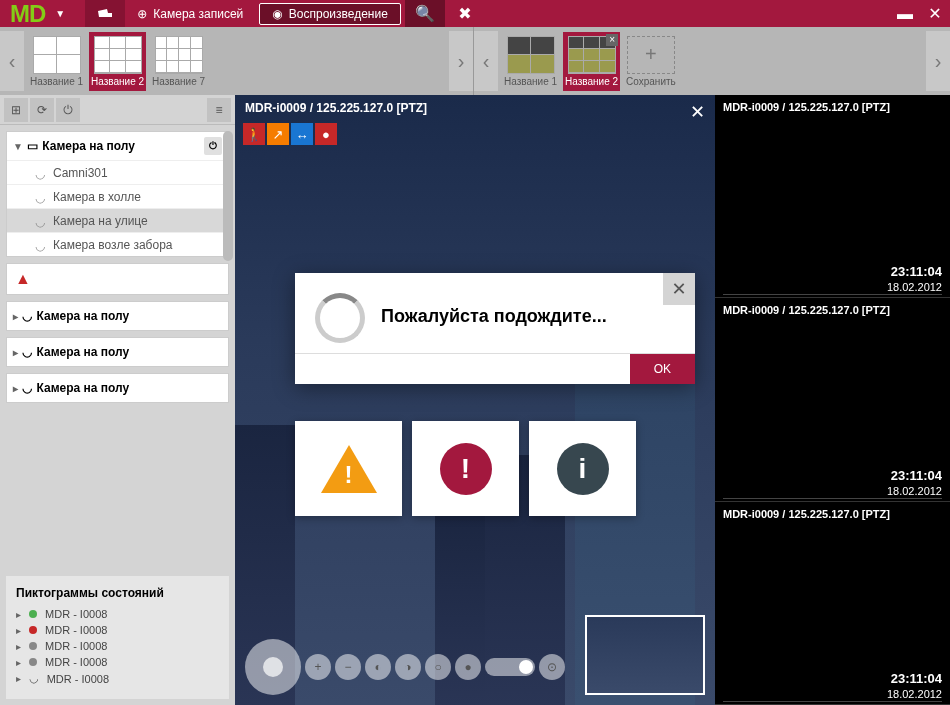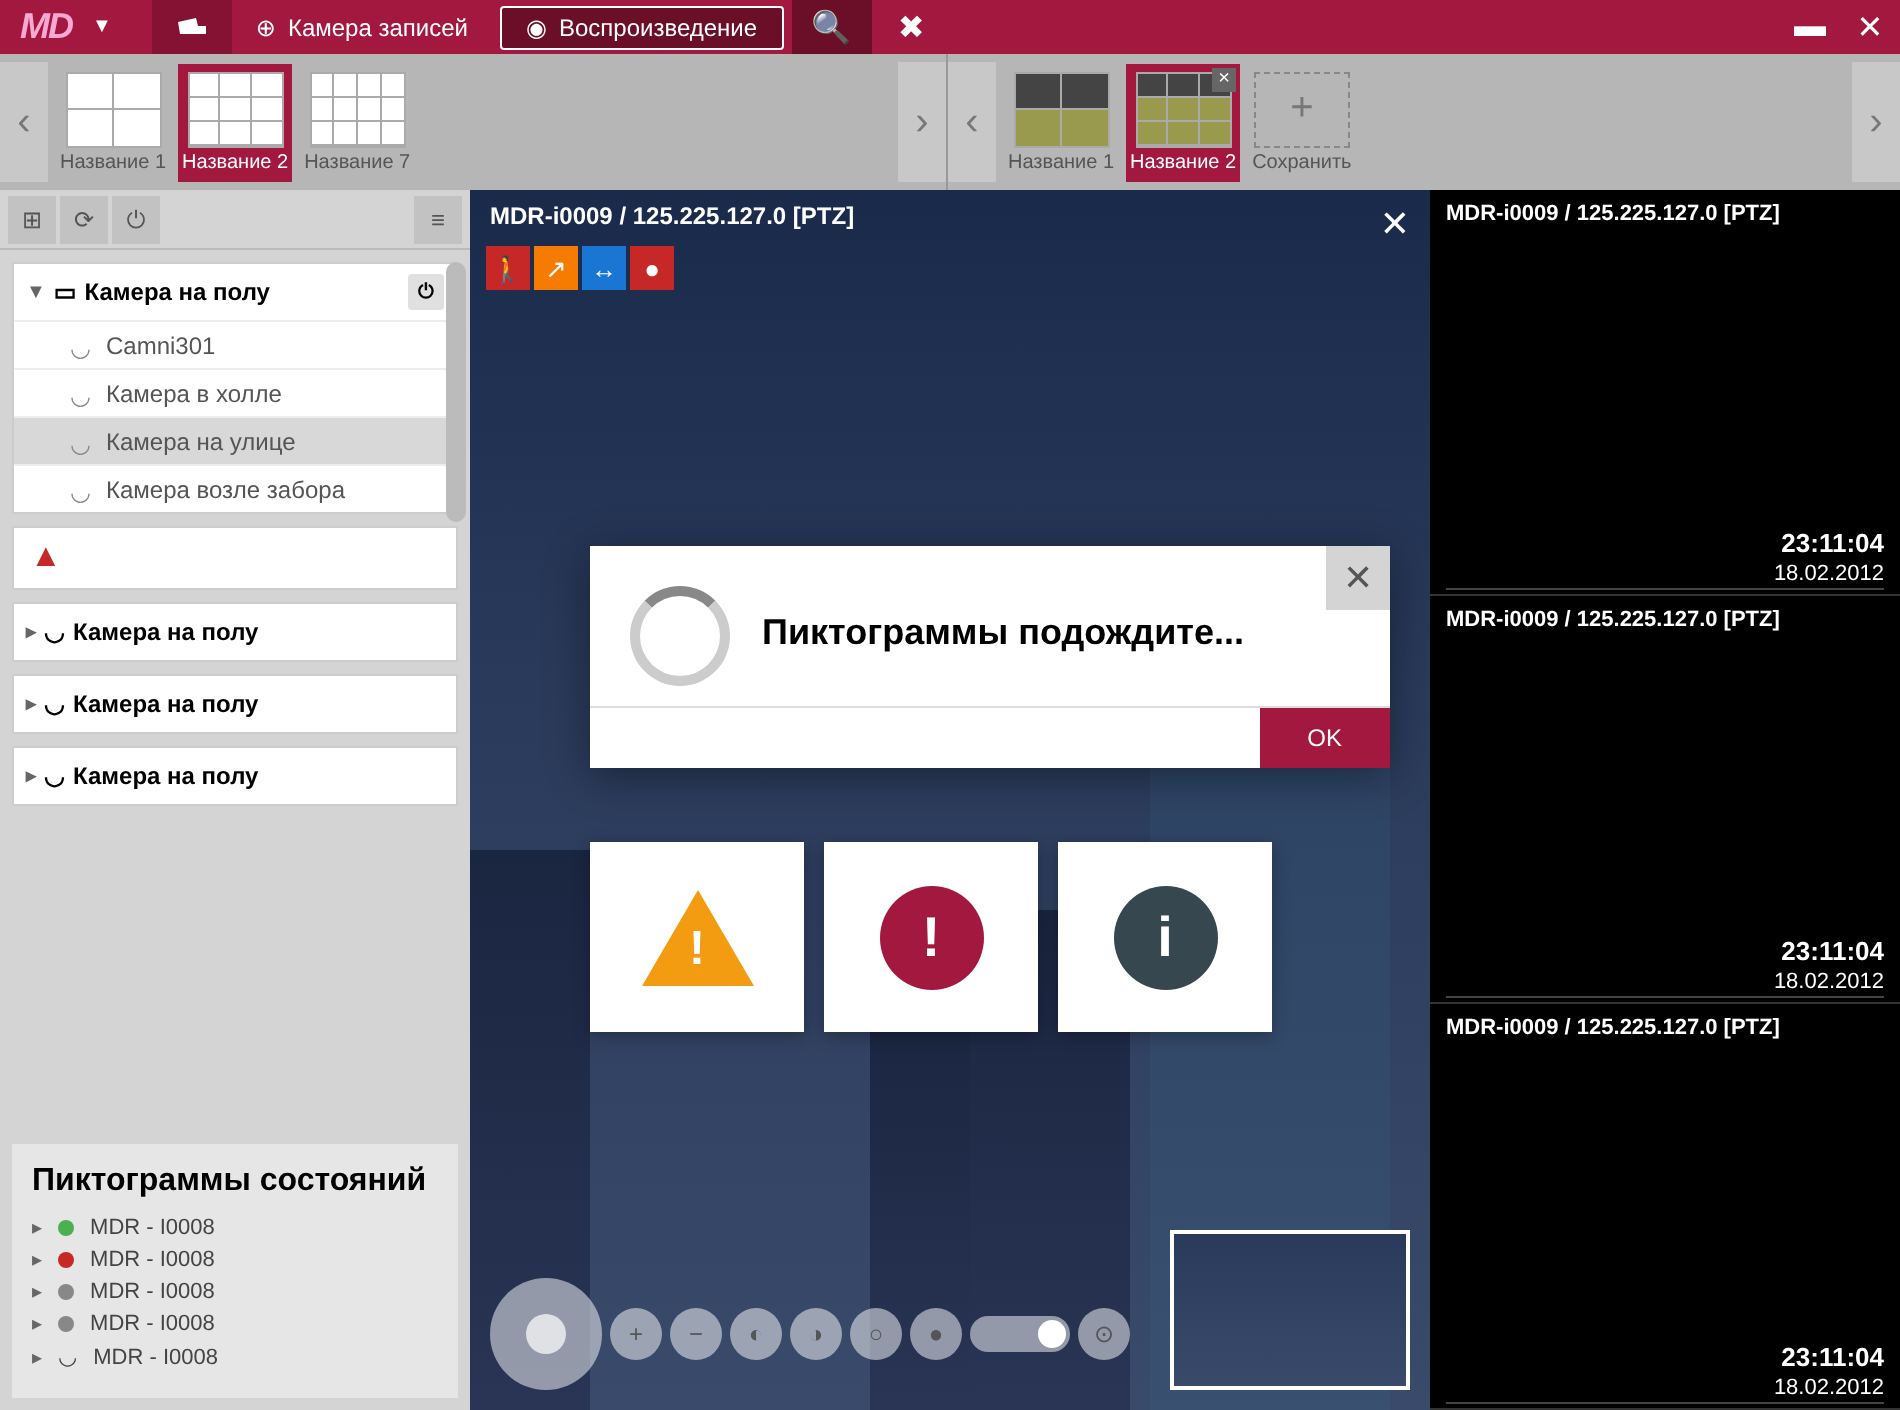--- a/index.html
+++ b/index.html
@@ -1,20 +1,20 @@
 <!DOCTYPE html>
 <html><head>
 <meta charset="utf-8">
 <style>
 * { margin: 0; padding: 0; box-sizing: border-box; font-family: Arial, sans-serif; }
 body { width: 950px; height: 705px; overflow: hidden; background: #b6b6b6; position: relative; }
 
 
 .topbar { height: 27px; background: #a3183e; display: flex; align-items: center; }
-.logo { color: #f9a8d4; font-style: italic; font-weight: bold; font-size: 18px; padding: 0 10px; letter-spacing: -1px; }
+.logo { color: #84cc16; font-weight: bold; font-size: 24px; padding: 0 10px; letter-spacing: -1px; }
 .topbar .dropdown-arrow { color: #fff; font-size: 10px; margin-right: 20px; }
 .topbar-icon-btn { width: 40px; height: 27px; display: flex; align-items: center; justify-content: center; color: #fff; cursor: pointer; }
 .topbar-icon-btn.active { background: #851232; }
 .topbar-btn { height: 27px; display: flex; align-items: center; padding: 0 12px; color: #fff; font-size: 12px; cursor: pointer; gap: 6px; }
 .topbar-btn.active { background: #6b0f28; border: 1px solid #fff; border-radius: 2px; height: 22px; margin: 2px 4px; }
 .topbar-spacer { flex: 1; }
 .topbar-right-btn { width: 30px; height: 27px; display: flex; align-items: center; justify-content: center; color: #fff; cursor: pointer; }
 
 
 .layout-strip { height: 68px; background: #b6b6b6; display: flex; }
@@ -53,21 +53,21 @@
 .tree-child { height: 24px; display: flex; align-items: center; padding-left: 28px; font-size: 12px; color: #555; cursor: pointer; gap: 6px; border-top: 1px solid #eee; }
 .tree-child.selected { background: #d8d8d8; }
 .tree-child .shield { width: 12px; height: 12px; color: #888; }
 .tree-alert { background: #fff; border: 1px solid #ccc; margin-bottom: 6px; padding: 6px 8px; display: flex; gap: 8px; }
 .tree-alert .warn { color: #c62828; font-size: 16px; }
 .tree-alert .alert-text { font-size: 12px; }
 .tree-alert .alert-title { font-weight: bold; }
 .tree-alert .alert-sub { color: #666; font-size: 11px; }
 
 .status-legend { background: #e6e6e6; padding: 10px; margin: 6px; }
-.status-legend-title { font-size: 16px; font-weight: bold; margin-bottom: 8px; }
+.status-legend-title { font-size: 12px; font-weight: bold; margin-bottom: 8px; }
 .status-row { display: flex; align-items: center; gap: 8px; font-size: 11px; color: #444; margin-bottom: 4px; }
 .status-dot { width: 8px; height: 8px; border-radius: 50%; }
 .status-arrow { font-size: 10px; color: #666; }
 
 
 .video-area { flex: 1; display: flex; background: #f9a8d4; }
 .main-view { flex: 1; position: relative; background: linear-gradient(to bottom, #1a2a4a 0%, #2a3a5a 40%, #3a4a6a 100%); overflow: hidden; }
 .main-view-title { position: absolute; top: 6px; left: 10px; color: #fff; font-size: 12px; font-weight: bold; z-index: 5; }
 .main-view-close { position: absolute; top: 6px; right: 10px; color: #fff; font-size: 18px; cursor: pointer; z-index: 5; }
 .status-icons { position: absolute; top: 28px; left: 8px; display: flex; gap: 2px; z-index: 5; }
@@ -334,21 +334,21 @@
         <div class="status-icon" style="background:#f57c00">↗</div>
         <div class="status-icon" style="background:#1976d2">↔</div>
         <div class="status-icon" style="background:#c62828">●</div>
       </div>
 
       <div class="modal">
         <div class="modal-close">✕</div>
         <div class="modal-body">
           <div class="spinner"></div>
           <div>
-            <div class="modal-title">Пиктограммы подождите...</div>
+            <div class="modal-title">Пожалуйста подождите...</div>
           </div>
         </div>
         <div class="modal-footer">
           <div class="modal-ok">OK</div>
         </div>
       </div>
 
       <div class="alert-cards">
         <div class="alert-card">
             <div class="triangle-warn"></div>

